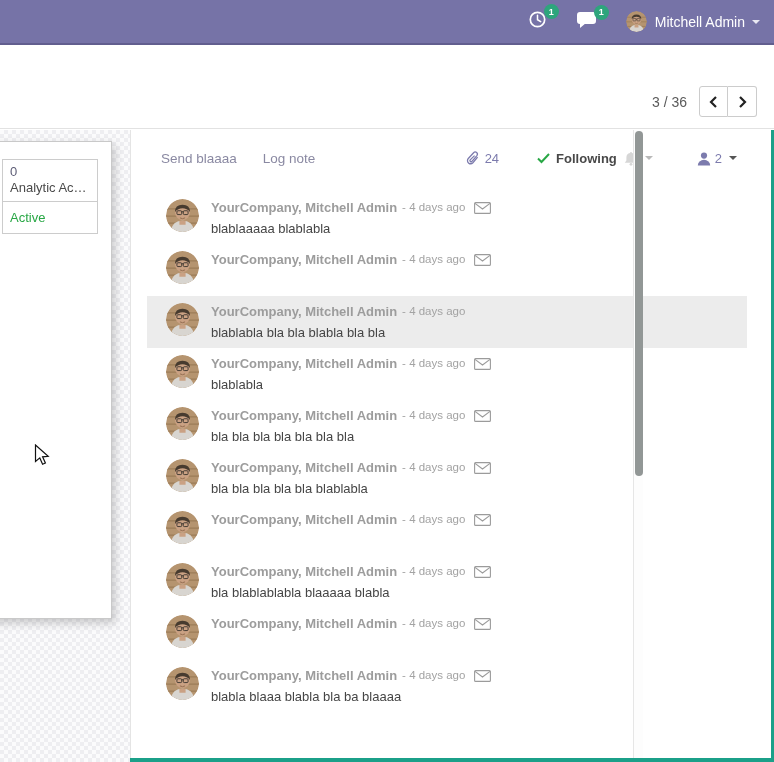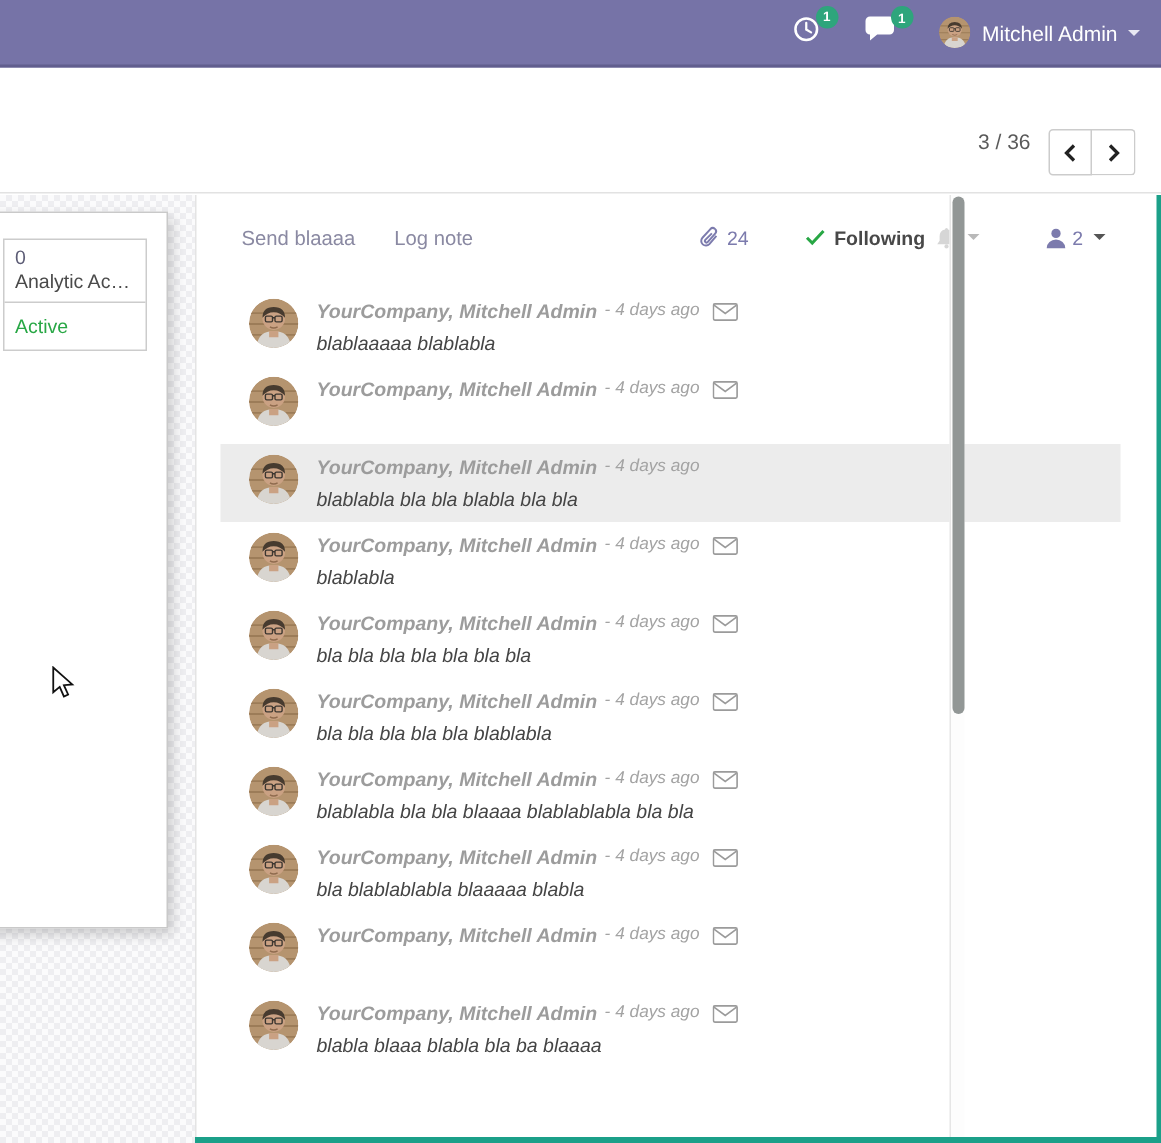--- a/index.html
+++ b/index.html
@@ -30,21 +30,21 @@
   .caret.white { border-top-color:#e8e8f2; margin-top:4px; }
   .caret.gray  { border-top-color:#b9b9b9; margin-top:4px; }
   .caret.dark  { border-top-color:#555;    margin-top:4px; }
   
   .control-panel {
     position:absolute; top:47px; left:0; width:774px; height:82px;
     background:#fff; border-bottom:1px solid #e2e2e2;
     display:flex; align-items:flex-end; justify-content:flex-end;
     padding:0 17px 11px 0;
   }
-  .pager { display:flex; }
+  .pager { display:flex; align-items:center; }
   .pager-value { color:#5a5a5a; font-size:14px; margin-right:12px; }
   .pager-buttons { display:flex; }
   .pager-buttons .pbtn {
     width:29px; height:31px; background:#fff; border:1px solid #ccc;
     display:flex; align-items:center; justify-content:center; cursor:pointer;
   }
   .pbtn.prev { border-radius:3px 0 0 3px; }
   .pbtn.next { border-radius:0 3px 3px 0; border-left:none; }
   
   .content { position:absolute; top:130px; left:0; width:774px; height:632px; }
@@ -76,21 +76,21 @@
   .attach-group { display:flex; align-items:center; margin-right:38px; cursor:pointer; }
   .attach-count { color:#7C7BAD; font-size:13px; margin-left:5px; }
   .follow-group { display:flex; align-items:center; margin-right:44px; cursor:pointer; }
   .follow-label { color:#484848; font-size:13px; font-weight:bold; margin:0 7px 0 6px; }
   .followers-group { display:flex; align-items:center; cursor:pointer; }
   .followers-count { color:#7C7BAD; font-size:13px; margin-left:4px; }
   .date-divider { display:flex; align-items:center; margin:31px 17px 0 17px; height:18px; }
   .date-divider .line { flex:1; height:1px; background:#d9d9d9; }
   .date-divider .date-label { margin:0 14px; font-size:13px; font-weight:bold; color:#555; white-space:nowrap; }
   
-  .message-list { margin:24px 16px 0 16px;font-style:italic; }
+  .message-list { margin:24px 16px 0 16px; }
   .msg-row { height:52px; display:flex; padding:7px 0 0 19px; }
   .msg-row.highlight { background:#ECECEC; }
   .avatar { width:33px; height:33px; border-radius:50%; overflow:hidden; flex:none; margin-right:12px; }
   .avatar svg, .avatar-sm svg { display:block; width:100%; height:100%; }
   .msg-content { min-width:0; }
   .msg-header { line-height:17px; white-space:nowrap; display:flex; align-items:center; }
   .author { font-size:13px; font-weight:bold; color:#9c9c9c; cursor:pointer; }
   .mtime { font-size:11.5px; color:#a3a3a3; margin-left:5px; }
   .envelope { margin-left:9px; display:flex; cursor:pointer; }
   .msg-body { font-size:13px; color:#454545; margin-top:4px; line-height:17px; white-space:nowrap; }
@@ -462,21 +462,20 @@
       <div class="msg-header">
         <span class="author">YourCompany, Mitchell Admin</span>
         <span class="mtime">- 4 days ago</span>
         <span class="envelope">
           <svg width="17" height="12" viewBox="0 0 17 12">
                   <rect x="0.6" y="0.6" width="15.8" height="10.8" rx="1" fill="none" stroke="#9b9b9b" stroke-width="1.1"></rect>
                   <path d="M1,1.4 L8.5,7 L16,1.4" fill="none" stroke="#9b9b9b" stroke-width="1.1"></path>
                 </svg>
         </span>
       </div>
-      <div class="msg-body">blablabla bla bla blaaaa blablablabla bla bla</div>
     </div>
   </div>
         <div class="msg-row">
     <div class="avatar">
             <svg viewBox="0 0 32 32" xmlns="http://www.w3.org/2000/svg">
     <defs>
                 <clipPath id="avclip">
                   <circle cx="16" cy="16" r="16"></circle>
                 </clipPath>
               </defs>

